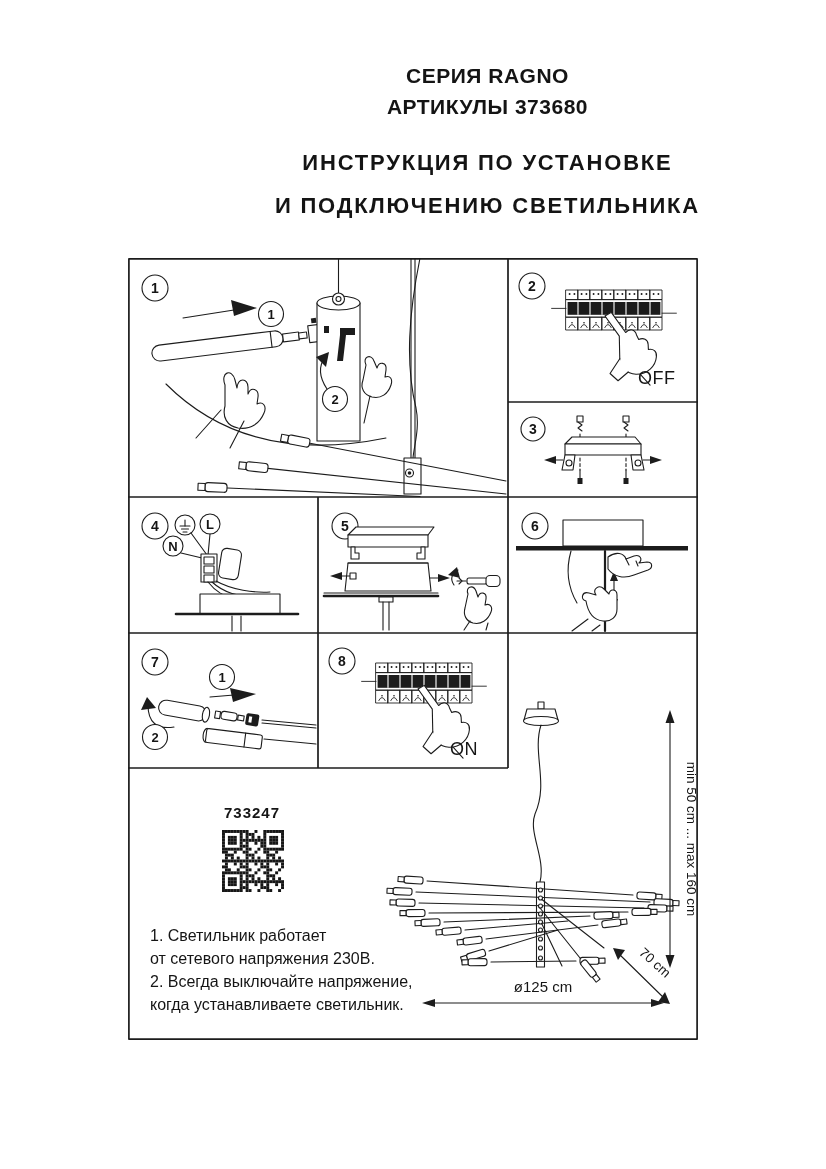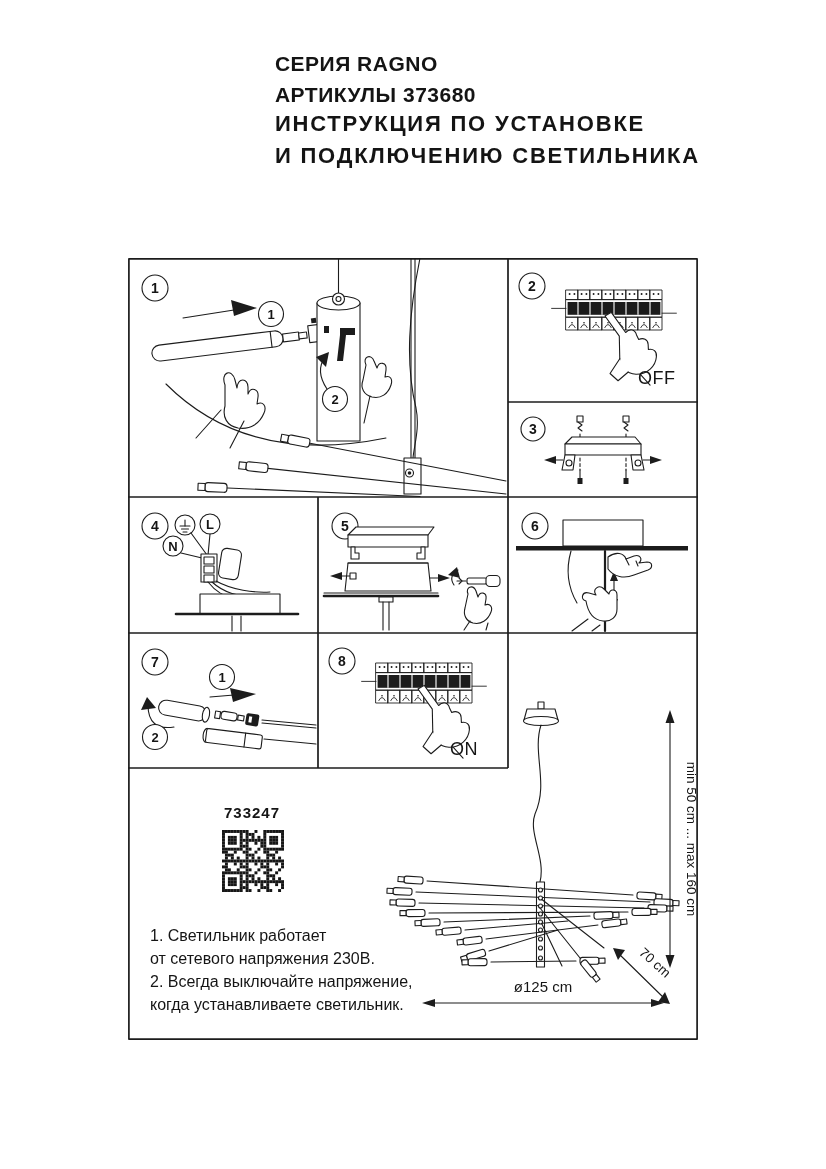--- a/index.html
+++ b/index.html
@@ -1,20 +1,20 @@
 <!DOCTYPE html>
 <html><head>
 <meta charset="utf-8">
 <style>
   html,body{margin:0;padding:0}
   body{width:826px;height:1169px;background:#ffffff;position:relative;overflow:hidden;
        font-family:"Liberation Sans",sans-serif;color:#141414}
-  .hdr{position:absolute;top:48px;right:126px;text-align:left}
+  .hdr{position:absolute;top:60px;right:126px;text-align:center}
   .hdr .series{font-size:21px;font-weight:bold;letter-spacing:.5px;line-height:31px;white-space:pre}
-  .hdr .title{font-size:22px;font-weight:bold;letter-spacing:1.8px;line-height:28px;white-space:pre}
+  .hdr .title{margin-top:27px;font-size:22px;font-weight:bold;letter-spacing:1.8px;line-height:28px;white-space:pre}
   svg.figure{position:absolute;left:128px;top:258px;
      stroke:#1c1c1c;fill:none;stroke-width:1.1;stroke-linecap:round;stroke-linejoin:round}
   svg .f{fill:#1c1c1c;stroke:none}
   svg .w{fill:#ffffff;stroke:none}
   svg .wf{fill:#ffffff;stroke:#1c1c1c}
   svg .b{stroke-width:1.7;stroke-linecap:butt}
   svg .t2{stroke-width:2.6}
   svg text{fill:#151515;stroke:none}
   .badge{font-size:14px;font-weight:bold;text-anchor:middle}
   .sub{font-size:13px;font-weight:bold;text-anchor:middle}
@@ -25,21 +25,21 @@
   .note{font-size:16px}
   .qr rect{fill:#161616;stroke:none}
 </style>
 </head>
 <body>
 
 <div class="hdr">
   <div class="series">СЕРИЯ RAGNO</div>
   <div class="series">АРТИКУЛЫ 373680</div>
   <div class="title">ИНСТРУКЦИЯ ПО УСТАНОВКЕ</div>
-  <div class="title" style="margin-top:4px">И ПОДКЛЮЧЕНИЮ СВЕТИЛЬНИКА</div>
+  <div class="title" style="margin-top:15px">И ПОДКЛЮЧЕНИЮ СВЕТИЛЬНИКА</div>
 </div>
 
 <svg class="figure" width="570" height="782" viewBox="0 0 570 782">
   <defs>
     <g id="breaker-strip">
         <rect x="0" y="0" width="15" height="12"></rect>
         <circle class="f" cx="4.5" cy="5" r="1.2"></circle>
         <circle class="f" cx="10.5" cy="5" r="1.2"></circle>
         <rect x="0" y="34" width="15" height="16"></rect>
         <path d="M3.5,47 q4,-8 8,0"></path>

